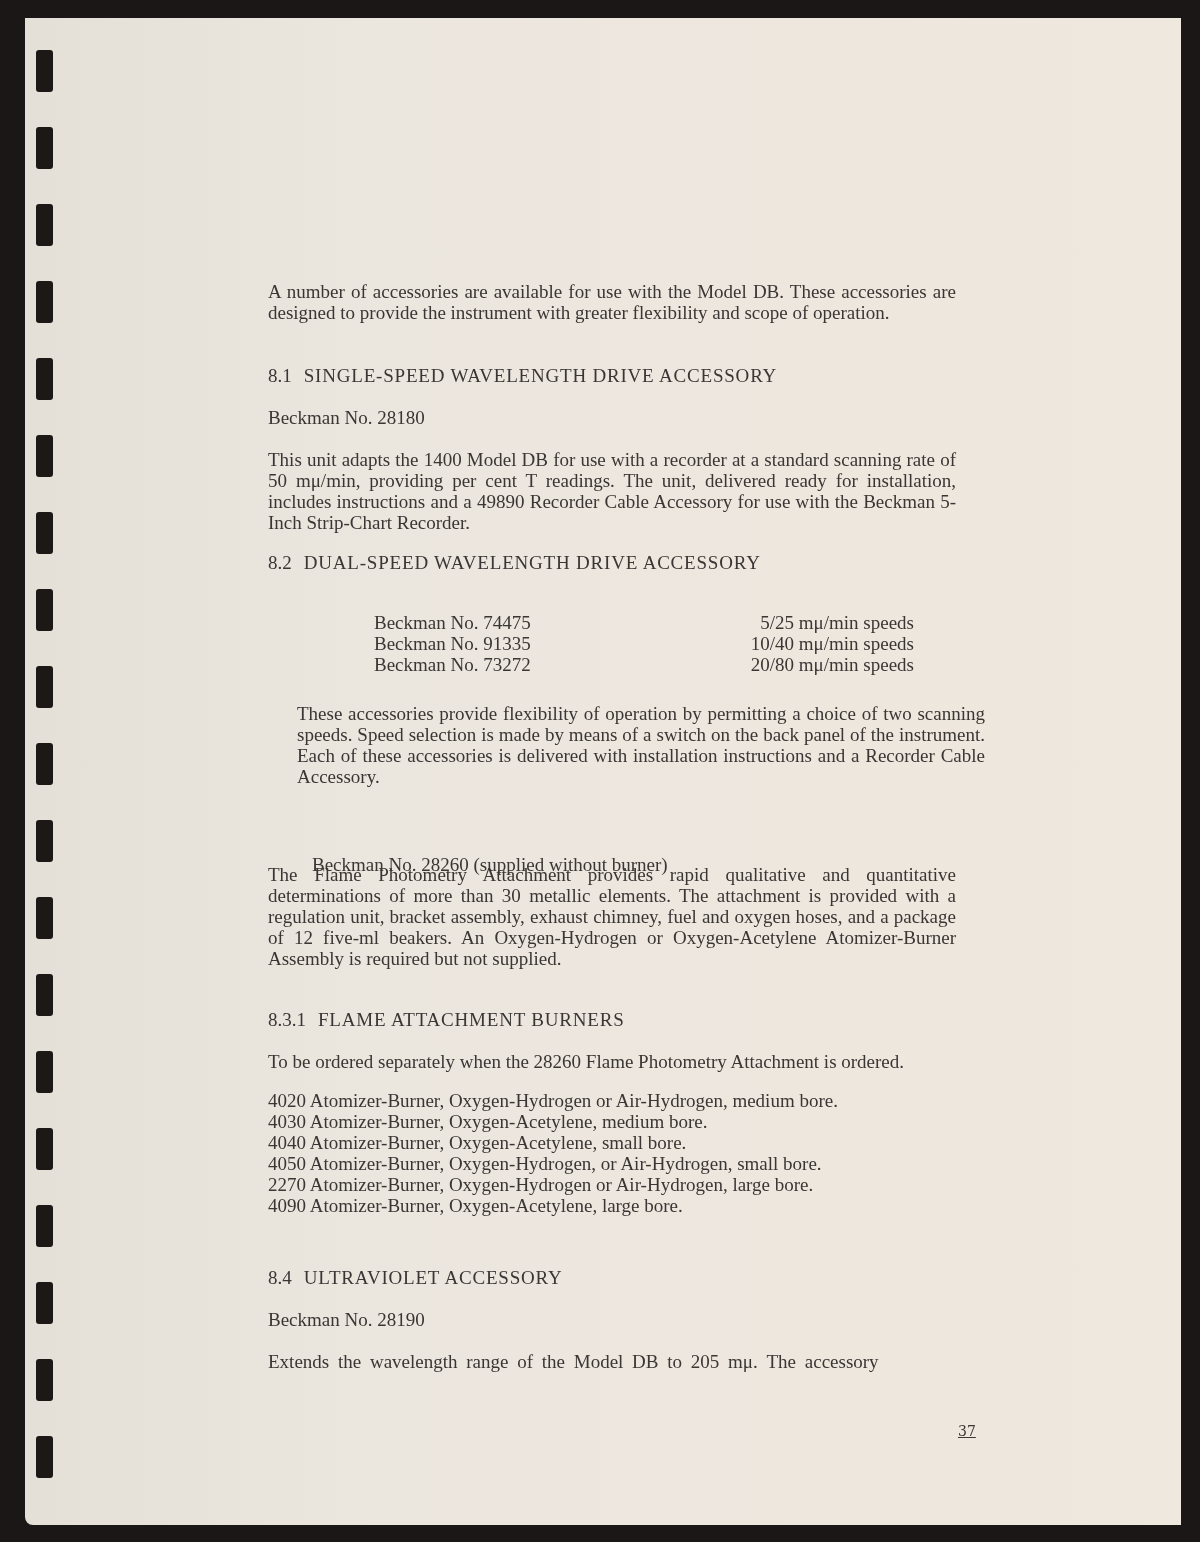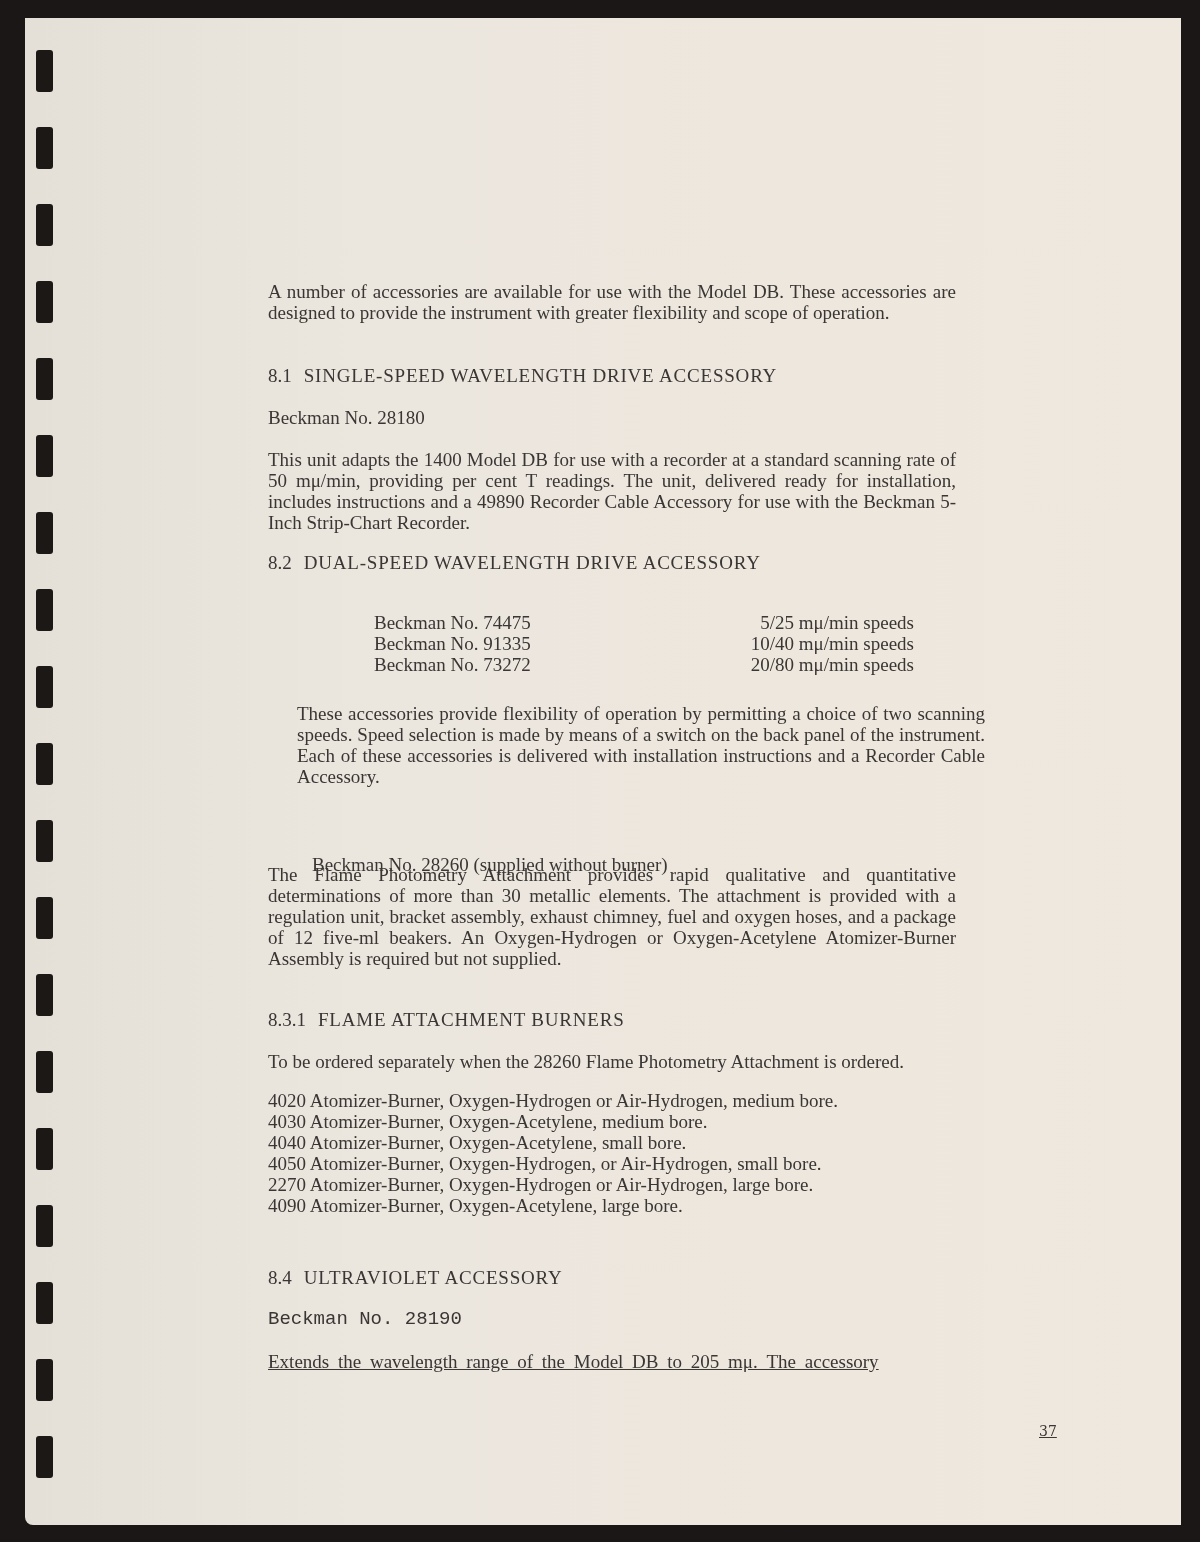--- a/index.html
+++ b/index.html
@@ -76,21 +76,21 @@
     .burner-list {
       position: absolute;
       left: 243px; top: 1072px;
       font-size: 19px;
       line-height: 21px;
       white-space: nowrap;
     }
     .burner-list div { height: 21px; }
     .page-number {
       position: absolute;
-      left: 1014px; top: 1405px;
+      left: 933px; top: 1405px;
       font-family: "DejaVu Serif", serif;
       font-size: 14px;
       color: #3a3634;
       text-decoration: underline;
     }
   </style>
 </head>
 <body>
 
 <div class="page">
@@ -157,18 +157,18 @@
       <div>4030 Atomizer-Burner, Oxygen-Acetylene, medium bore.</div>
       <div>4040 Atomizer-Burner, Oxygen-Acetylene, small bore.</div>
       <div>4050 Atomizer-Burner, Oxygen-Hydrogen, or Air-Hydrogen, small bore.</div>
       <div>2270 Atomizer-Burner, Oxygen-Hydrogen or Air-Hydrogen, large bore.</div>
       <div>4090 Atomizer-Burner, Oxygen-Acetylene, large bore.</div>
     </div>
 
     <div class="heading" style="top:1249px;">
       <span class="num">8.4</span><span>ULTRAVIOLET ACCESSORY</span>
     </div>
-    <div class="line" style="top:1291px;font-family:Liberation Mono, monospace;">Beckman No. 28190</div>
-    <div class="line" style="top:1333px; width:692px; word-spacing:4px;text-decoration:underline;">Extends the wavelength range of the Model DB to 205 mμ. The accessory</div>
+    <div class="line" style="top:1291px;">Beckman No. 28190</div>
+    <div class="line" style="top:1333px; width:692px; word-spacing:4px;">Extends the wavelength range of the Model DB to 205 mμ. The accessory</div>
 
     <div class="page-number">37</div>
   </div>
 </div>
 
 </body></html>

